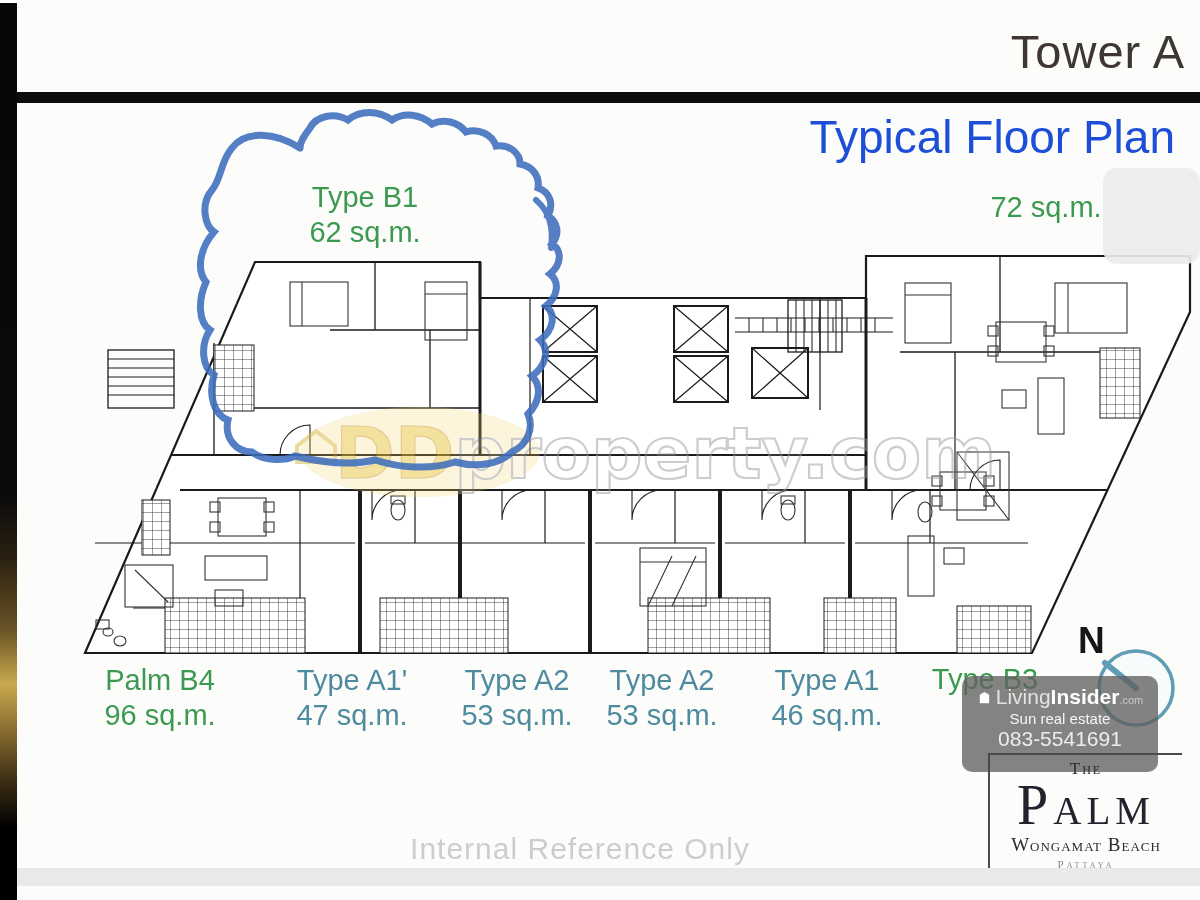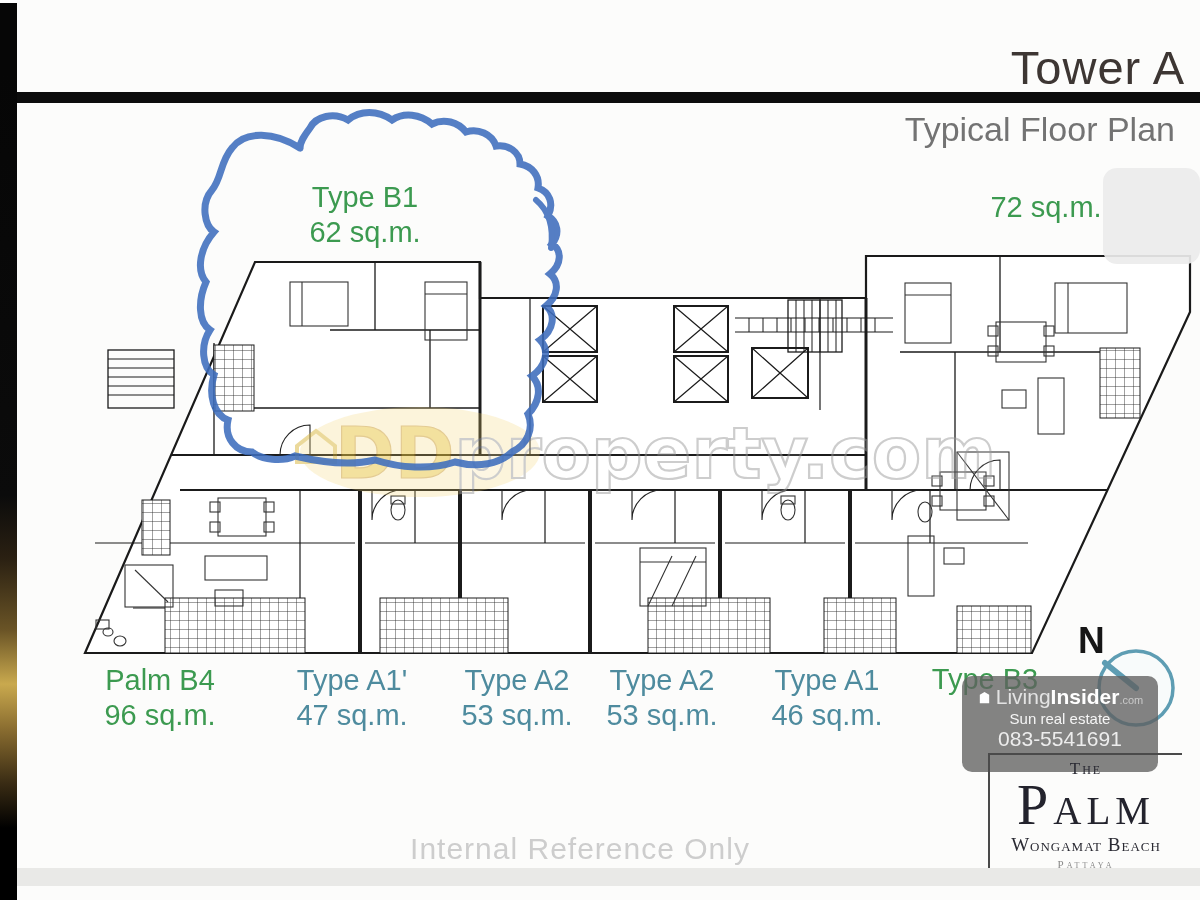--- a/index.html
+++ b/index.html
@@ -6,22 +6,22 @@
   .stage{position:relative;width:1200px;height:900px;background:#fcfcfb;overflow:hidden;
          font-family:"Liberation Sans",sans-serif;}
   .abs{position:absolute;}
   
   .left-strip{left:0;top:0;width:17px;height:900px;
     background:linear-gradient(#ffffff 0 3px,#060606 3px 8%,#0b0b0b 55%,#2a2012 62%,
     #6a5426 70%,#c9a94e 76%,#8a6d30 81%,#3a2c14 87%,#000 92%,#000 100%);}
   .top-rule{left:17px;top:92px;width:1183px;height:11px;background:#0c0c0c;}
   .bottom-strip{left:17px;top:868px;width:1183px;height:18px;background:#e9e9e7;}
   
-  .title{right:15px;top:24px;font-size:47px;color:#3d3633;letter-spacing:1px;margin-top:16px;}
-  .subtitle{right:25px;top:110px;font-size:34px;color:#737373;}
+  .title{right:15px;top:24px;font-size:47px;color:#3d3633;letter-spacing:1px;}
+  .subtitle{right:25px;top:110px;font-size:46px;color:#1d4ed8;}
   
   .ulabel{position:absolute;width:170px;text-align:center;font-size:29px;line-height:35px;}
   .green{color:#3c9a50;}
   .teal{color:#4e8b9e;}
   .blur-patch{left:1103px;top:168px;width:97px;height:96px;background:rgba(236,236,236,.92);
     border-radius:14px;}
   
   .wm-box{left:962px;top:676px;width:196px;height:96px;border-radius:10px;
     background:rgba(96,96,96,.78);color:#fff;text-align:center;box-sizing:border-box;
     padding-top:9px;}

